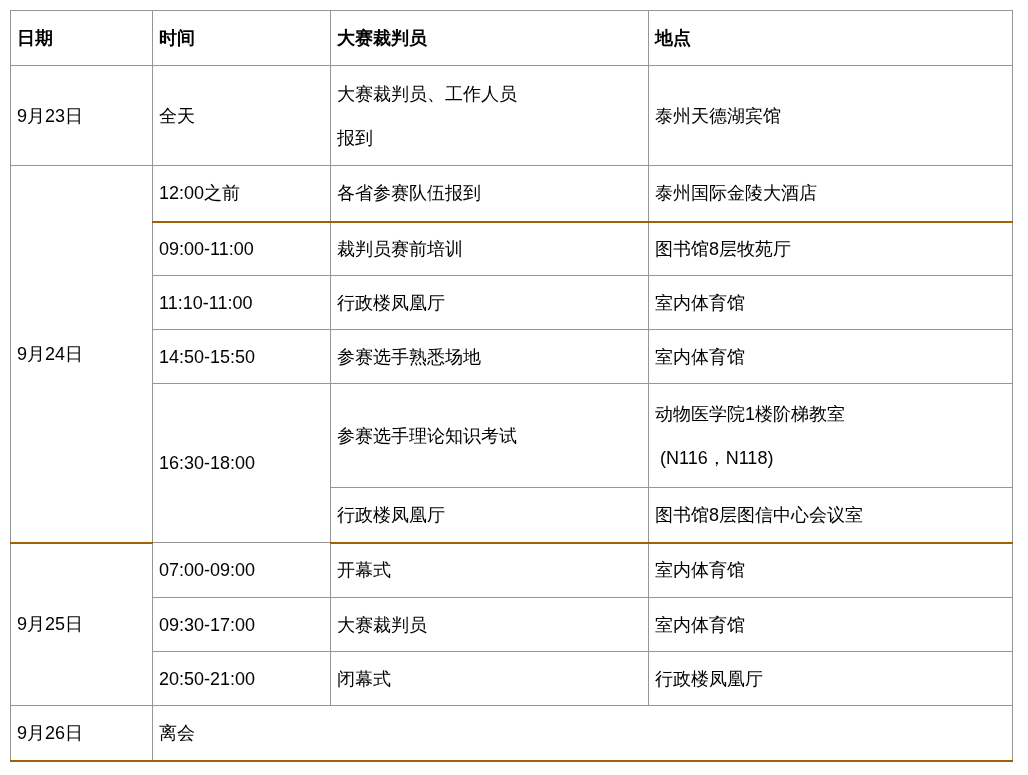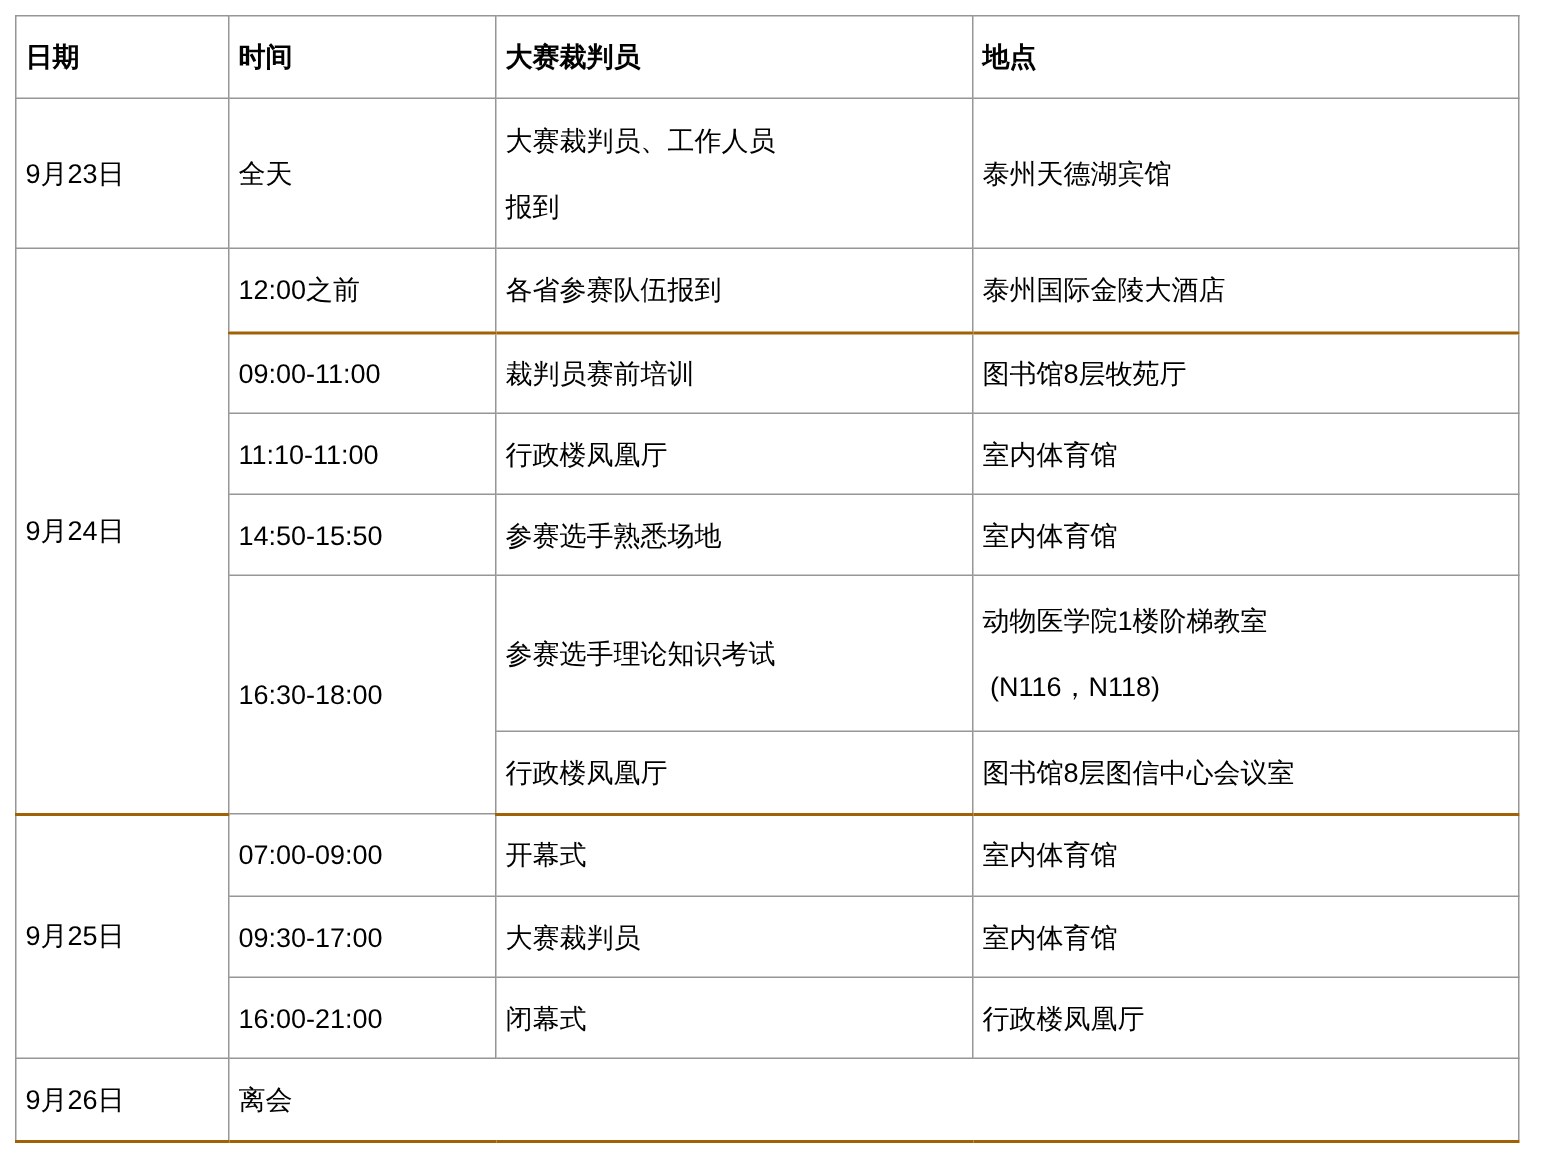--- a/index.html
+++ b/index.html
@@ -108,21 +108,21 @@
       <td>07:00-09:00</td>
       <td>开幕式</td>
       <td>室内体育馆</td>
     </tr>
     <tr style="height:54px">
       <td>09:30-17:00</td>
       <td>大赛裁判员</td>
       <td>室内体育馆</td>
     </tr>
     <tr style="height:54px">
-      <td>16:00-21:00</td>
+      <td>20:50-21:00</td>
       <td>闭幕式</td>
       <td>行政楼凤凰厅</td>
     </tr>
 
     <tr class="dark" style="height:55px">
       <td>9月26日</td>
       <td colspan="3">离会</td>
     </tr>
   </tbody>
     </table>

